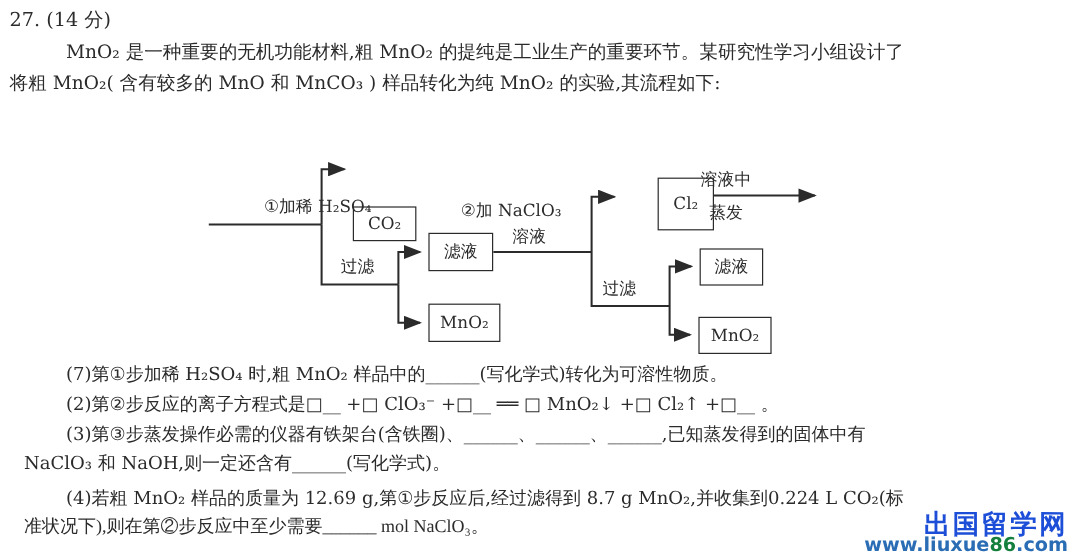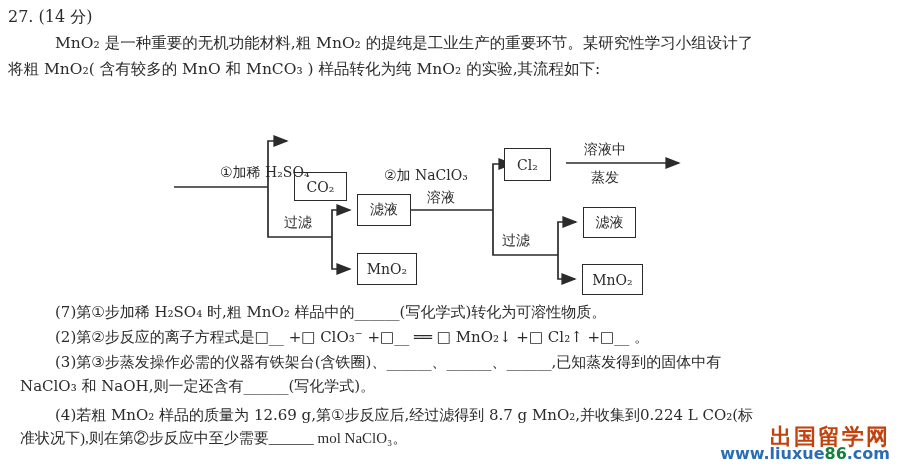--- a/index.html
+++ b/index.html
@@ -25,21 +25,21 @@
   .fbox.multi{flex-direction:column;align-items:flex-start;justify-content:center;
     padding-left:8px;line-height:1.55;}
   .flbl{position:absolute;white-space:nowrap;font-size:14px;}
 
   
   .qline{position:absolute;white-space:nowrap;font-size:15px;}
 
   
   .wm-name{
     position:absolute;right:10px;top:422px;font-size:22px;font-weight:bold;
-    color:#c2410c;letter-spacing:2px;
+    color:#1d4ed8;letter-spacing:2px;
     font-family:"DejaVu Sans","Liberation Sans",sans-serif;
   }
   .wm-url{
     position:absolute;right:10px;top:444px;font-size:16px;font-weight:bold;
     font-family:"DejaVu Sans","Liberation Sans",sans-serif;
     color:#2a6db5;
   }
   .wm-url .num{color:#15803d;}
 </style>
 </head>
@@ -67,21 +67,21 @@
       <path d="M493,110 V155 H558"></path>
       <path d="M558,155 V122 H576" marker-end="url(#ah)"></path>
       <path d="M558,155 V179 H575" marker-end="url(#ah)"></path>
       <path d="M566,63 H679" marker-end="url(#ah)"></path>
     </g>
   </svg>
 
   <div class="fbox" style="left:294px;top:26px;width:53px;height:29px;margin-top:46px;">CO₂</div>
   <div class="fbox" style="left:357px;top:94px;width:54px;height:32px;">滤液</div>
   <div class="fbox" style="left:357px;top:153px;width:60px;height:32px;">MnO₂</div>
-  <div class="fbox" style="left:504px;top:48px;width:47px;height:33px;">Cl₂</div>
+  <div class="fbox" style="left:548px;top:48px;width:47px;height:44px;">Cl₂</div>
   <div class="fbox" style="left:583px;top:107px;width:53px;height:31px;">滤液</div>
   <div class="fbox" style="left:582px;top:164px;width:61px;height:31px;">MnO₂</div>
 
   <div class="flbl" style="left:177px;top:64px;margin-left:43px;">①加稀 H₂SO₄</div>
   <div class="flbl" style="left:284px;top:114px;">过滤</div>
   <div class="flbl" style="left:384px;top:67px;">②加 NaClO₃</div>
   <div class="flbl" style="left:427px;top:89px;">溶液</div>
   <div class="flbl" style="left:502px;top:132px;">过滤</div>
   <div class="flbl" style="left:584px;top:41px;">溶液中</div>
   <div class="flbl" style="left:591px;top:69px;">蒸发</div>

